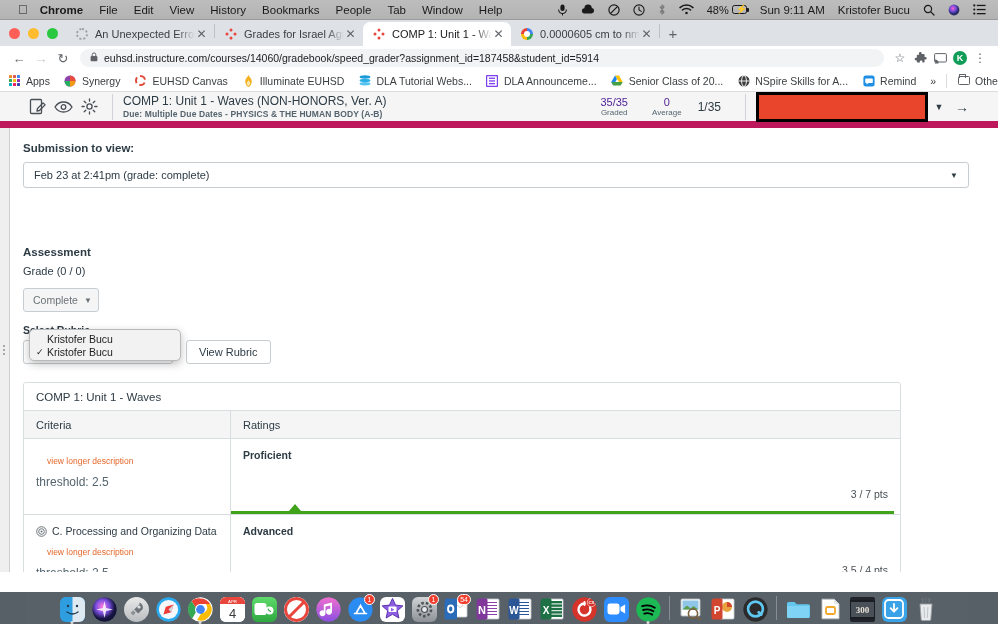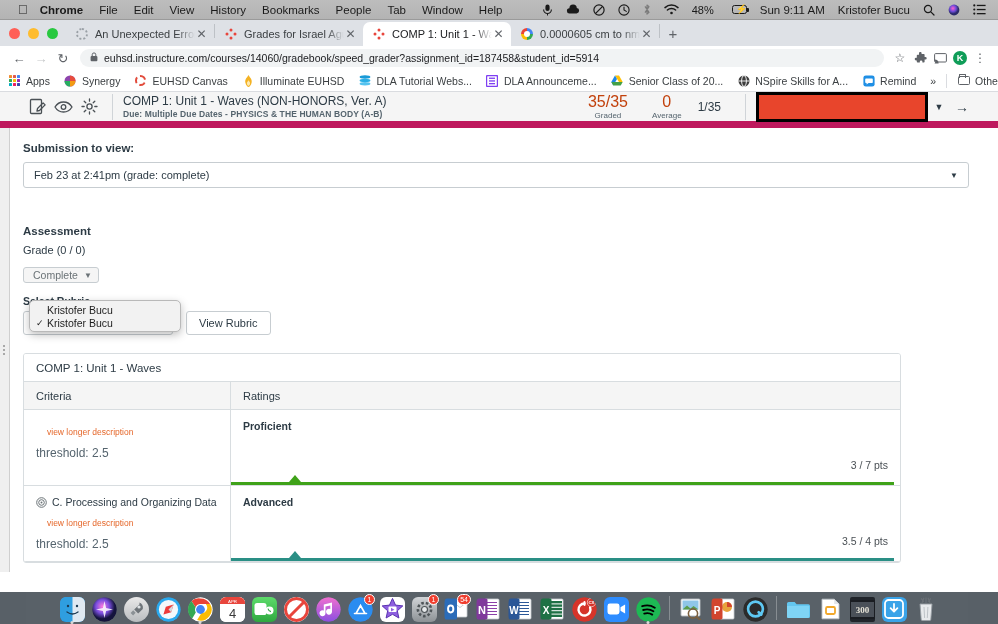--- a/index.html
+++ b/index.html
@@ -20,21 +20,21 @@
     border-bottom:1px solid #9a9a9a;
     display:flex; align-items:center; color:#1a1a1a; font-size:11.5px;
     padding: 0 8px;
   }
   .mb-apple { font-size:13px; margin: 0 12px 0 10px; line-height:1; }
   .mb-item { margin-right:16px; white-space:nowrap; }
   .mb-item.bold { font-weight:bold; }
   .mb-right { margin-left:auto; display:flex; align-items:center; gap:13px; padding-right:4px;}
   .mb-right .mi { font-size:12px; line-height:1; display:flex; align-items:center; }
   .mb-right .dim { opacity:.38; }
-  .batt { display:flex; align-items:center; gap:18px; font-size:11px;}
+  .batt { display:flex; align-items:center; gap:3px; font-size:11px;}
   .batt-shell { width:15px;height:9px;border:1.3px solid #1a1a1a;border-radius:2.5px;position:relative;display:inline-block;}
   .batt-shell:after{content:"";position:absolute;right:-3px;top:2.4px;width:1.6px;height:3.4px;background:#1a1a1a;border-radius:0 1px 1px 0;}
   .batt-bolt{position:absolute;left:4px;top:-1.5px;font-size:9px;color:#1a1a1a;line-height:1;}
 
   
   .chrome { position:absolute; left:0; top:20px; width:998px; height:572px; background:#fff; }
 
   .tabstrip {
     position:relative; height:26px; background:#dee1e6;
     display:flex; align-items:flex-end; padding-left:8px;
@@ -93,21 +93,21 @@
     height:36px; background:#f5f5f5; border-bottom:7px solid #be185d;
     display:flex; align-items:center; padding:0 24px;
   }
   .sg-ic { width:26px;height:26px;display:flex;align-items:center;justify-content:center;color:#4a5055; }
   .sg-vsep { width:1px; height:26px; background:#d0d4d8; margin:0 10px; }
   .sg-title { line-height:1.18; }
   .sg-title .t1 { font-size:12px; color:#2d3b45; }
   .sg-title .t2 { font-size:8.5px; color:#55646e; font-weight:bold; letter-spacing:.1px;}
   .sg-stats { margin-left:auto; display:flex; align-items:center; gap:0; }
   .stat { text-align:center; padding:0 12px; }
-  .stat .v { font-size:16px; color:#c2410c; line-height:1.1;}
+  .stat .v { font-size:11px; color:#4c1d95; line-height:1.1;}
   .stat .l { font-size:8px; color:#55646e; }
   .stat.plain { font-size:12px; color:#2d3b45; padding:0 14px 0 4px;}
   .sg-redbox {
     width:172px; height:30px; background:#e8452c; border:3px solid #000;
   }
   .sg-caret { width:22px;height:26px;display:flex;align-items:center;justify-content:center;color:#2d3b45;font-size:9px;}
   .sg-next  { width:24px;height:26px;display:flex;align-items:center;justify-content:center;color:#2d3b45;font-size:14px;}
 
   
   .gutter {
@@ -120,26 +120,26 @@
   .content { position:absolute; left:11px; top:36px; right:0; bottom:0; background:#fff; padding:14px 18px 0 12px; overflow:hidden;}
 
   .lbl-strong { font-size:11.5px; font-weight:bold; color:#2d3b45; }
   .sel-wide {
     margin-top:8px; height:26px; width:946px; border:1px solid #c7cdd1; border-radius:3px;
     display:flex; align-items:center; padding:0 10px; font-size:11px; color:#2d3b45;
     background:#fff; justify-content:space-between;
   }
   .sel-wide .car { font-size:8px; color:#2d3b45; }
 
-  .asmt { margin-top:37px; }
+  .asmt { margin-top:58px; }
   .asmt h3 { margin:0; font-size:11.5px; font-weight:bold; color:#2d3b45; }
   .grade-line { margin-top:7px; font-size:11px; color:#2d3b45; }
 
   .grade-select {
-    margin-top:11px; width:76px; height:16px; border:1px solid #c7cdd1; border-radius:3px;
+    margin-top:11px; width:76px; height:24px; border:1px solid #c7cdd1; border-radius:3px;
     background:#f5f5f5; display:flex; align-items:center; justify-content:space-between;
     padding:0 6px 0 9px; font-size:10.5px; color:#6b7377;
   }
   .grade-select .car{ font-size:8px; }
 
   .rubric-label { margin-top:12px; font-size:10.5px; font-weight:bold; color:#2d3b45; }
   .rubric-row { margin-top:4px; display:flex; align-items:center; gap:13px; position:relative; }
   .rubric-select {
     width:150px; height:24px; border:1px solid #c7cdd1; border-radius:3px; background:#fff;
     display:flex; align-items:center; justify-content:flex-end; padding:0 7px; font-size:10.5px; color:#2d3b45;

